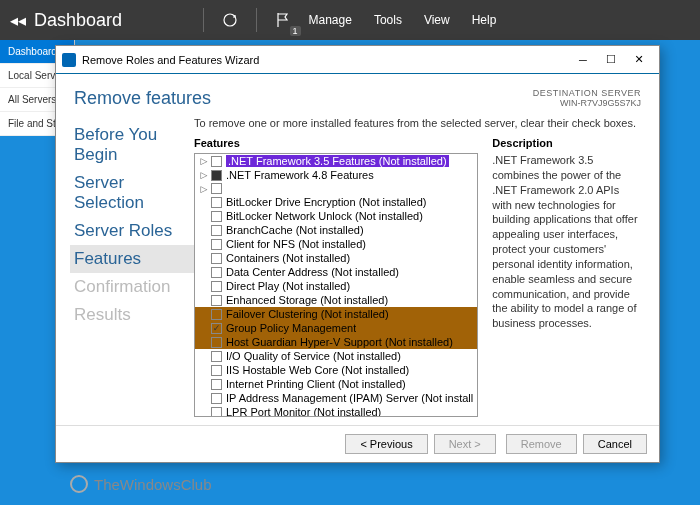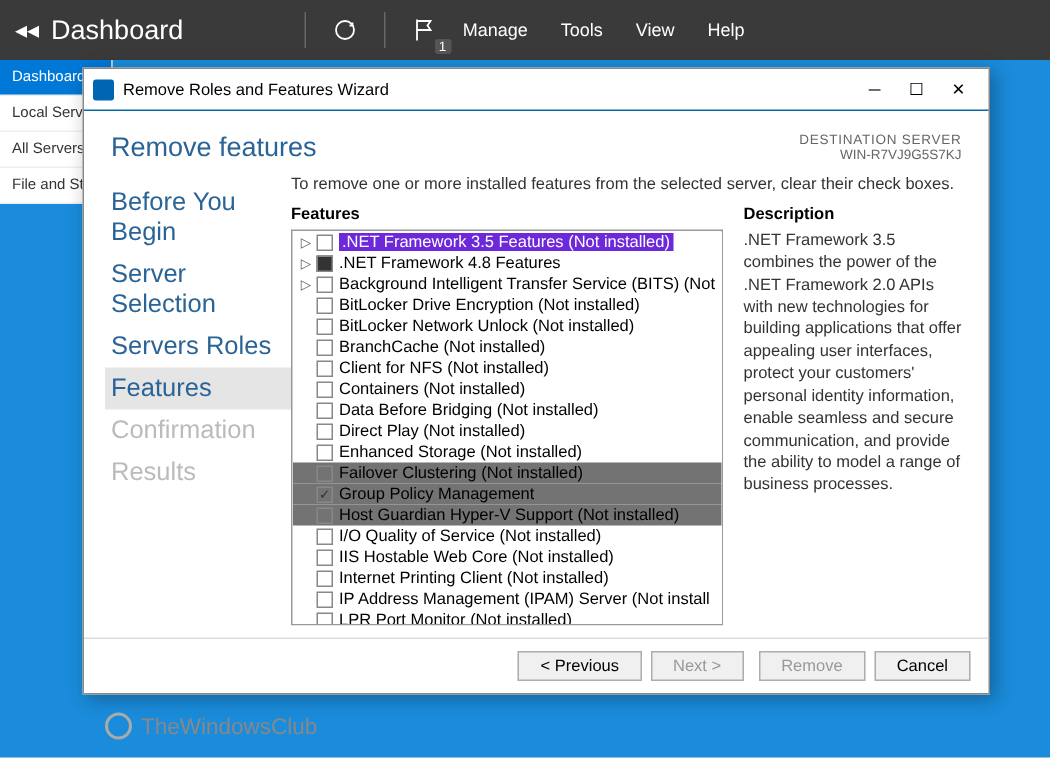--- a/index.html
+++ b/index.html
@@ -38,21 +38,21 @@
 .feature-list::-webkit-scrollbar { width: 14px; }
 .feature-list::-webkit-scrollbar-track { background: #f0f0f0; }
 .feature-list::-webkit-scrollbar-thumb { background: #c2c2c2; border: 1px solid #a0a0a0; }
 .fitem { display: flex; align-items: center; padding: 1px 4px; white-space: nowrap; }
 .fitem .tri { width: 10px; font-size: 9px; color: #666; text-align: center; }
 .fitem .cb { width: 11px; height: 11px; border: 1px solid #888; margin: 0 4px 0 2px; flex-shrink: 0; display: inline-flex; align-items: center; justify-content: center; font-size: 9px; }
 .fitem .cb.filled { background: #333; }
 .fitem .cb.checked::after { content: "✓"; color: #333; }
 .fitem .lbl { overflow: hidden; text-overflow: clip; }
 .fitem.selected .lbl { background: #6d28d9; color: #fff; padding: 0 2px; }
-.fitem.hl { background: #737373; }
+.fitem.hl { background: #a16207; }
 .desc-col { flex: 1; display: flex; flex-direction: column; }
 .desc-text { font-size: 11px; color: #333; line-height: 1.35; }
 .wizard-footer { border-top: 1px solid #ddd; padding: 8px 12px; display: flex; justify-content: flex-end; gap: 6px; }
 .wizard-footer button { font-size: 11px; padding: 3px 14px; background: #f0f0f0; border: 1px solid #adadad; }
 .wizard-footer button:disabled { color: #999; }
 .watermark { position: absolute; bottom: 12px; left: 70px; color: #888; font-size: 15px; display: flex; align-items: center; gap: 6px; }
 .watermark .wmicon { width: 18px; height: 18px; border: 2px solid #aaa; border-radius: 50%; display: inline-block; }
 .refresh-icon svg, .flag svg { display: block; }
 </style>
 </head>
@@ -101,21 +101,21 @@
     <div class="whead">Remove features</div>
     <div class="dest">
       <div class="dlabel">DESTINATION SERVER</div>
       <div>WIN-R7VJ9G5S7KJ</div>
     </div>
   </div>
   <div class="wizard-body">
     <div class="steps" id="steps">
         <div class="step">Before You Begin</div>
         <div class="step">Server Selection</div>
-        <div class="step">Servers Roles</div>
+        <div class="step">Server Roles</div>
         <div class="step current">Features</div>
         <div class="step disabled">Confirmation</div>
         <div class="step disabled">Results</div>
       </div>
     <div class="main">
       <div class="instr">To remove one or more installed features from the selected server, clear their check boxes.</div>
       <div class="main-cols">
         <div class="features-col">
           <div class="col-title">Features</div>
           <div class="feature-list" id="flist">
@@ -125,21 +125,20 @@
                 <span class="lbl">.NET Framework 3.5 Features (Not installed)</span>
               </div>
               <div class="fitem">
                 <span class="tri">▷</span>
                 <span class="cb filled"></span>
                 <span class="lbl">.NET Framework 4.8 Features</span>
               </div>
               <div class="fitem">
                 <span class="tri">▷</span>
                 <span class="cb"></span>
-                <span class="lbl">Background Intelligent Transfer Service (BITS) (Not</span>
               </div>
               <div class="fitem">
                 <span class="tri"></span>
                 <span class="cb"></span>
                 <span class="lbl">BitLocker Drive Encryption (Not installed)</span>
               </div>
               <div class="fitem">
                 <span class="tri"></span>
                 <span class="cb"></span>
                 <span class="lbl">BitLocker Network Unlock (Not installed)</span>
@@ -155,21 +154,21 @@
                 <span class="lbl">Client for NFS (Not installed)</span>
               </div>
               <div class="fitem">
                 <span class="tri"></span>
                 <span class="cb"></span>
                 <span class="lbl">Containers (Not installed)</span>
               </div>
               <div class="fitem">
                 <span class="tri"></span>
                 <span class="cb"></span>
-                <span class="lbl">Data Before Bridging (Not installed)</span>
+                <span class="lbl">Data Center Address (Not installed)</span>
               </div>
               <div class="fitem">
                 <span class="tri"></span>
                 <span class="cb"></span>
                 <span class="lbl">Direct Play (Not installed)</span>
               </div>
               <div class="fitem">
                 <span class="tri"></span>
                 <span class="cb"></span>
                 <span class="lbl">Enhanced Storage (Not installed)</span>

